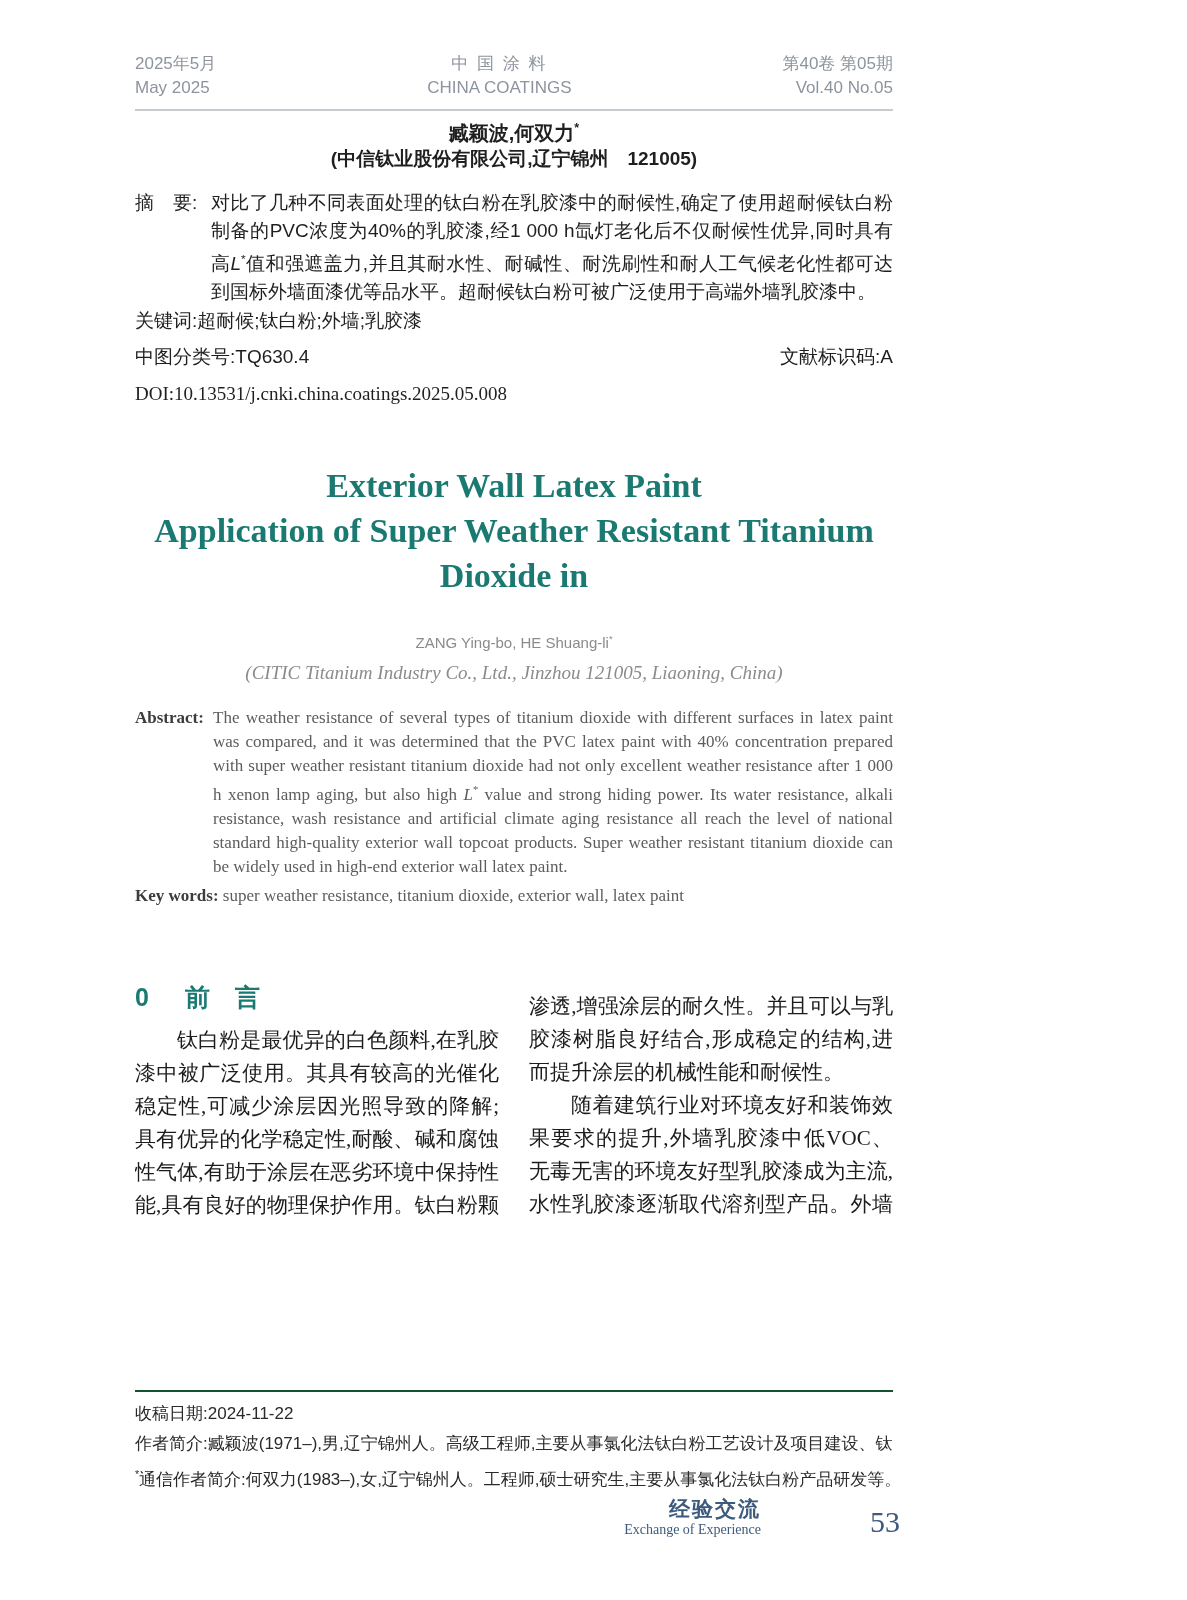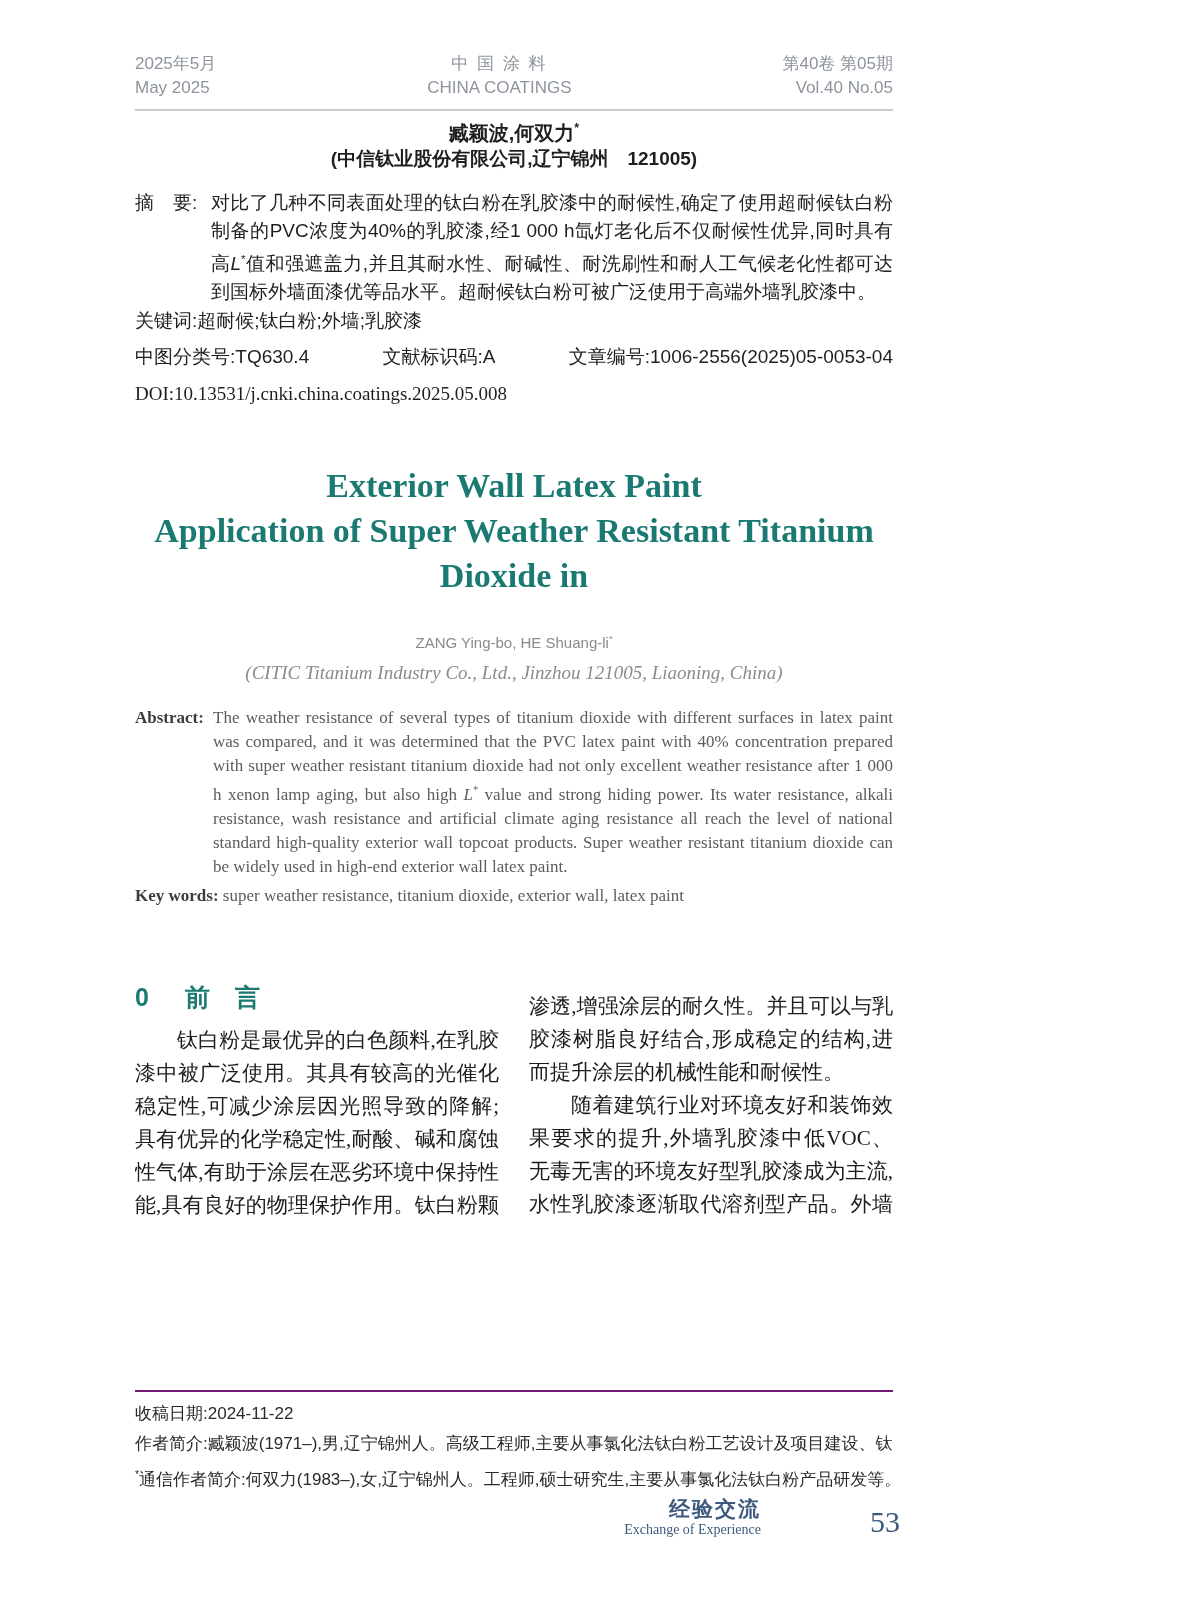--- a/index.html
+++ b/index.html
@@ -63,21 +63,21 @@
                      font-family:"Liberation Sans", sans-serif; }
   .section-heading .sec-num { margin-right:36px; }
   .bcol p { margin:0; }
   .bcol .indent { text-indent:2em; }
   .bcol.left p  { margin-top:12px; }
   .bcol.right   { padding-top:8px; }
 
   
   .footnotes {
     position:absolute; left:135px; right:135px; top:1390px; background:#fff;
-    border-top:2px solid #701a75; padding-top:7px;
+    border-top:2px solid #14532d; padding-top:7px;
     font-size:17px; line-height:30px; color:#2a2a2a;
   }
   .footnotes div { white-space:nowrap; overflow:hidden; }
 
   
   .page-footer { position:absolute; top:1496px; right:128px; display:flex; align-items:center;gap:42px; }
   .pf-names { text-align:right; color:var(--navy,#3d5a7c); }
   .pf-cn { font-size:21px; font-weight:bold; letter-spacing:2px; line-height:25px; }
   .pf-en { font-family:"Liberation Serif", serif; font-size:14px; line-height:18px; }
   .pf-bar { width:3px; background:var(--navy,#3d5a7c); margin:0 10px 0 12px; }
@@ -112,21 +112,20 @@
   <div class="abstract-cn">
     <div class="ab-label">摘　要:</div>
     <div class="ab-text"><span>对比了几种不同表面处理的钛白粉在乳胶漆中的耐候性,确定了使用超耐候钛白粉制备的PVC浓度为40%的乳胶漆,经1 000 h氙灯老化后不仅耐候性优异,同时具有高</span><i>L</i><span class="sup">*</span><span>值和强遮盖力,并且其耐水性、耐碱性、耐洗刷性和耐人工气候老化性都可达到国标外墙面漆优等品水平。超耐候钛白粉可被广泛使用于高端外墙乳胶漆中。</span></div>
   </div>
 
   <div class="keywords-cn"><span>关键词:</span><span>超耐候;钛白粉;外墙;乳胶漆</span></div>
 
   <div class="meta-row">
     <div><span>中图分类号:</span><span>TQ630.4</span></div>
     <div><span>文献标识码:</span><span>A</span></div>
-    <div><span>文章编号:</span><span>1006-2556(2025)05-0053-04</span></div>
   </div>
 
   <div class="doi-line">DOI:10.13531/j.cnki.china.coatings.2025.05.008</div>
 
   <h2 class="title-en">
     <div>Exterior Wall Latex Paint</div>
     <div>Application of Super Weather Resistant Titanium Dioxide in</div>
   </h2>
 
   <div class="authors-en"><span>ZANG Ying-bo, HE Shuang-li</span><span class="sup">*</span></div>

